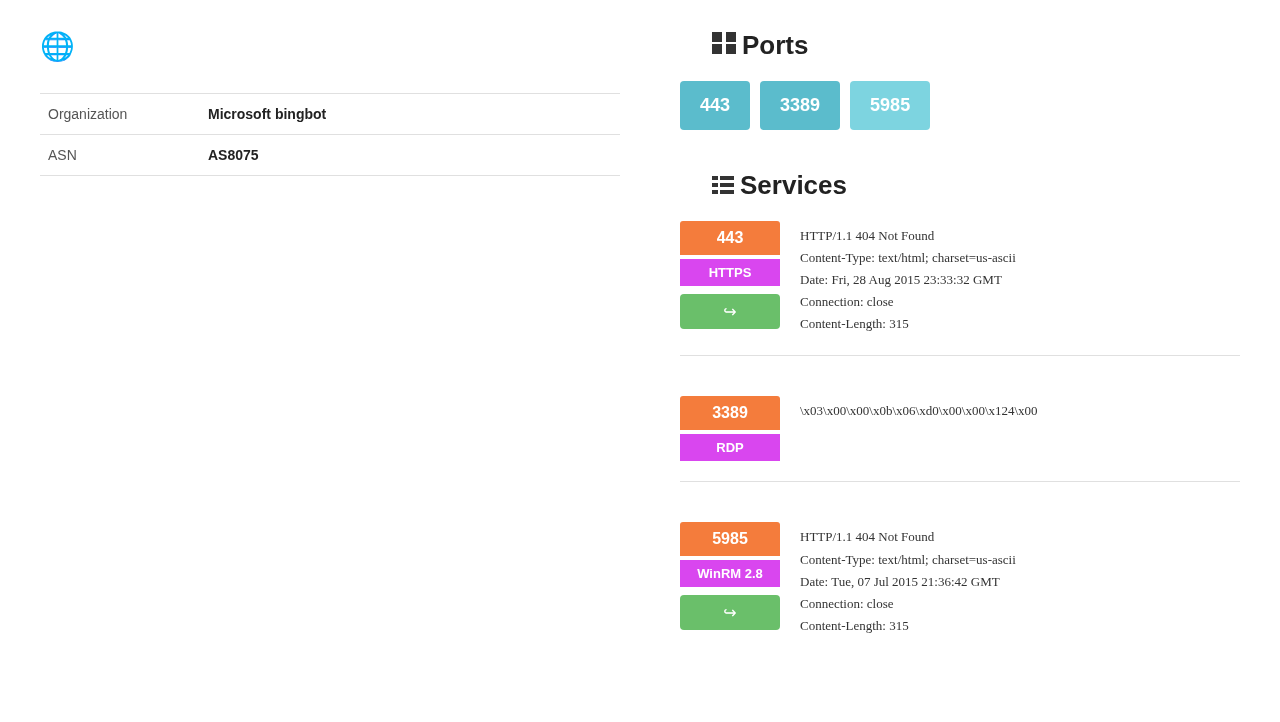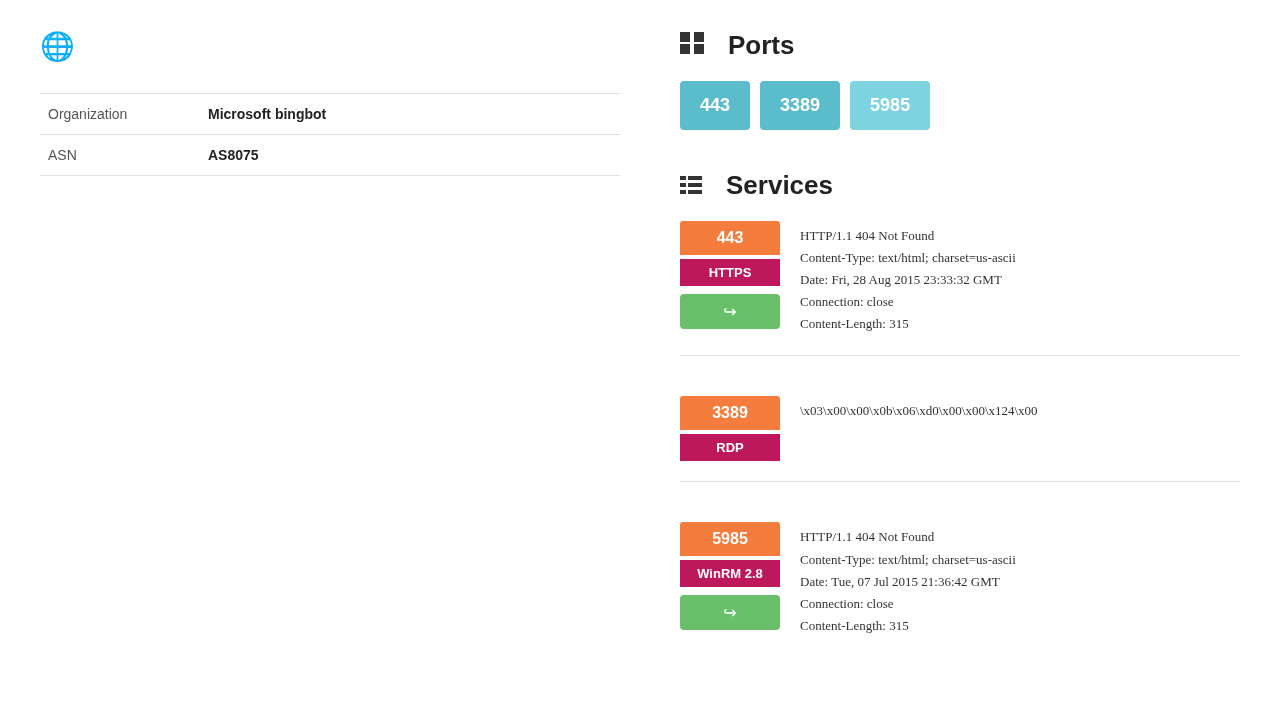--- a/index.html
+++ b/index.html
@@ -57,25 +57,26 @@
       width: 160px;
       font-weight: normal;
     }
     .info-table td:last-child {
       font-weight: bold;
       color: #222;
     }
     .section-header {
       display: flex;
       align-items: center;
-      gap: 24px;
+      gap: 6px;
       font-size: 26px;
       font-weight: bold;
       color: #222;
       margin-bottom: 20px;
+      margin-left: 32px;
     }
     .ports-row {
       display: flex;
       gap: 10px;
       margin-bottom: 40px;
     }
     .port-badge {
       padding: 14px 20px;
       border-radius: 4px;
       font-size: 18px;
@@ -109,21 +110,21 @@
     .service-port-number {
       background: #f47c3c;
       color: #fff;
       font-weight: bold;
       font-size: 16px;
       padding: 8px 0;
       border-radius: 3px 3px 0 0;
       text-align: center;
     }
     .service-port-label {
-      background: #be185d;
+      background: #d946ef;
       color: #fff;
       font-size: 13px;
       font-weight: bold;
       padding: 6px 0;
       text-align: center;
     }
     .service-share-btn {
       background: #6abf6a;
       border-radius: 4px;
       padding: 8px 0;

